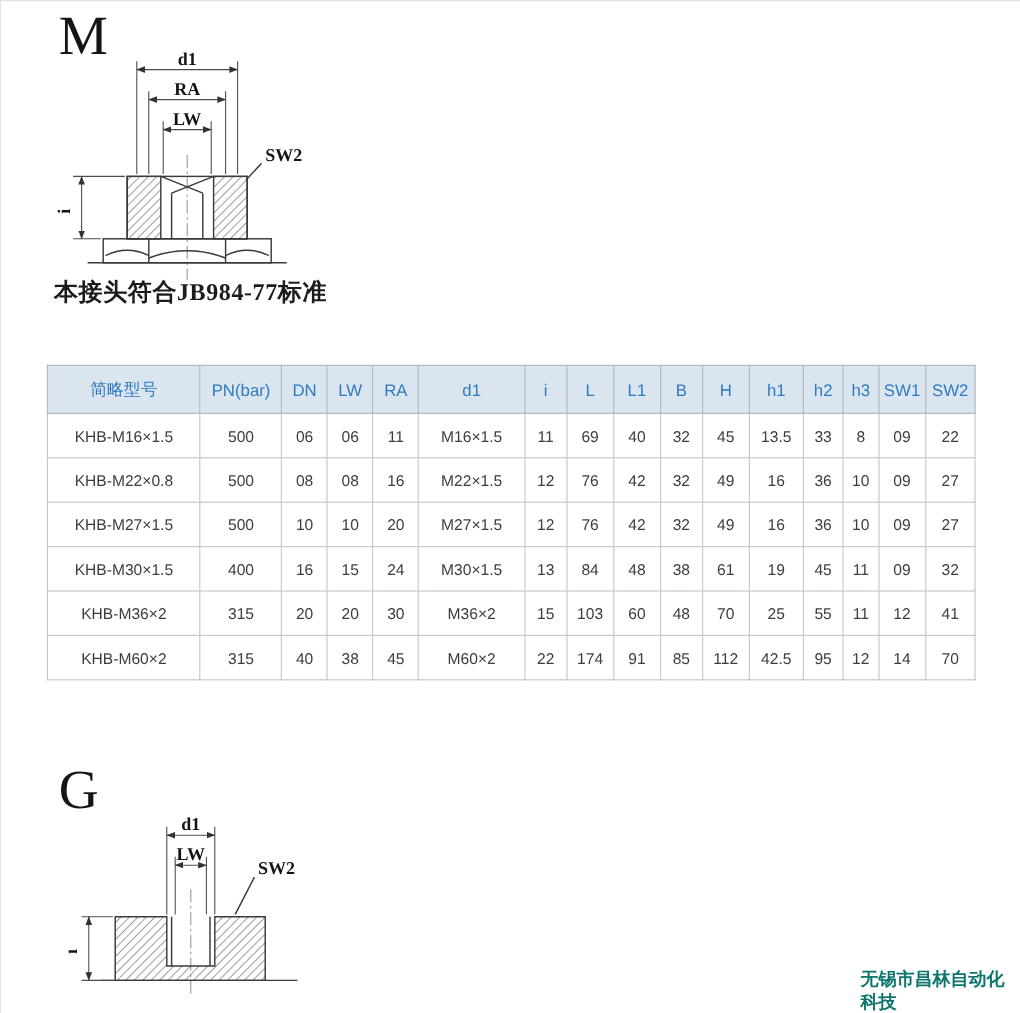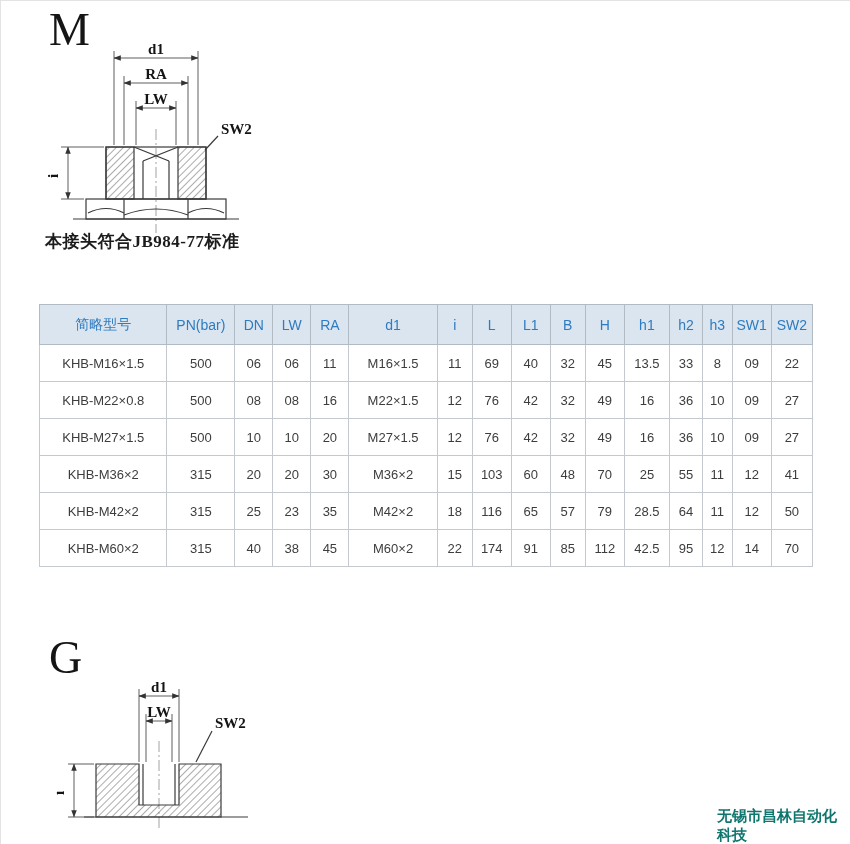--- a/index.html
+++ b/index.html
@@ -8,21 +8,21 @@
     font-family:"Liberation Sans", sans-serif; border:1px solid #e3e3e3; overflow:hidden;
   }
   .section-letter {
     position:absolute; font-family:"Liberation Serif", serif;
     font-size:46px; line-height:1; color:#151515;
   }
   #letter-m { left:48px; top:6px; }
   #letter-g { left:48px; top:634px; }
   .note {
     position:absolute; left:44px; top:229px;
-    font-family:"Liberation Serif", serif; font-size:17px; font-weight:bold;
+    font-family:"Liberation Serif", serif; font-size:20px; font-weight:bold;
     color:#1c1c1c; letter-spacing:0.5px;
   }
   .draw { position:absolute; }
   #m-draw { left:30px; top:26px; }
   #g-draw { left:55px; top:666px; }
   .draw .ln   { stroke:#3a3a3a; stroke-width:1.2; fill:none; }
   .draw .ext,
   .draw .dim  { stroke:#4c4c4c; stroke-width:0.9; fill:none; }
   .draw .cl   { stroke:#8a8a8a; stroke-width:0.8; stroke-dasharray:11 3 2 3; }
   .draw .hatched { stroke:#3a3a3a; stroke-width:1.2; }
@@ -202,56 +202,56 @@
           <td>42</td>
           <td>32</td>
           <td>49</td>
           <td>16</td>
           <td>36</td>
           <td>10</td>
           <td>09</td>
           <td>27</td>
         </tr>
         <tr>
+          <td>KHB-M30×1.5</td>
+          <td>400</td>
+          <td>16</td>
+          <td>15</td>
+          <td>24</td>
+          <td>M30×1.5</td>
+          <td>13</td>
+          <td>84</td>
+          <td>48</td>
+          <td>38</td>
+          <td>61</td>
+          <td>19</td>
+          <td>45</td>
+          <td>11</td>
+          <td>09</td>
+          <td>32</td>
+        </tr>
+        <tr>
           <td>KHB-M36×2</td>
           <td>315</td>
           <td>20</td>
           <td>20</td>
           <td>30</td>
           <td>M36×2</td>
           <td>15</td>
           <td>103</td>
           <td>60</td>
           <td>48</td>
           <td>70</td>
           <td>25</td>
           <td>55</td>
           <td>11</td>
           <td>12</td>
           <td>41</td>
         </tr>
         <tr>
-          <td>KHB-M42×2</td>
-          <td>315</td>
-          <td>25</td>
-          <td>23</td>
-          <td>35</td>
-          <td>M42×2</td>
-          <td>18</td>
-          <td>116</td>
-          <td>65</td>
-          <td>57</td>
-          <td>79</td>
-          <td>28.5</td>
-          <td>64</td>
-          <td>11</td>
-          <td>12</td>
-          <td>50</td>
-        </tr>
-        <tr>
           <td>KHB-M60×2</td>
           <td>315</td>
           <td>40</td>
           <td>38</td>
           <td>45</td>
           <td>M60×2</td>
           <td>22</td>
           <td>174</td>
           <td>91</td>
           <td>85</td>

